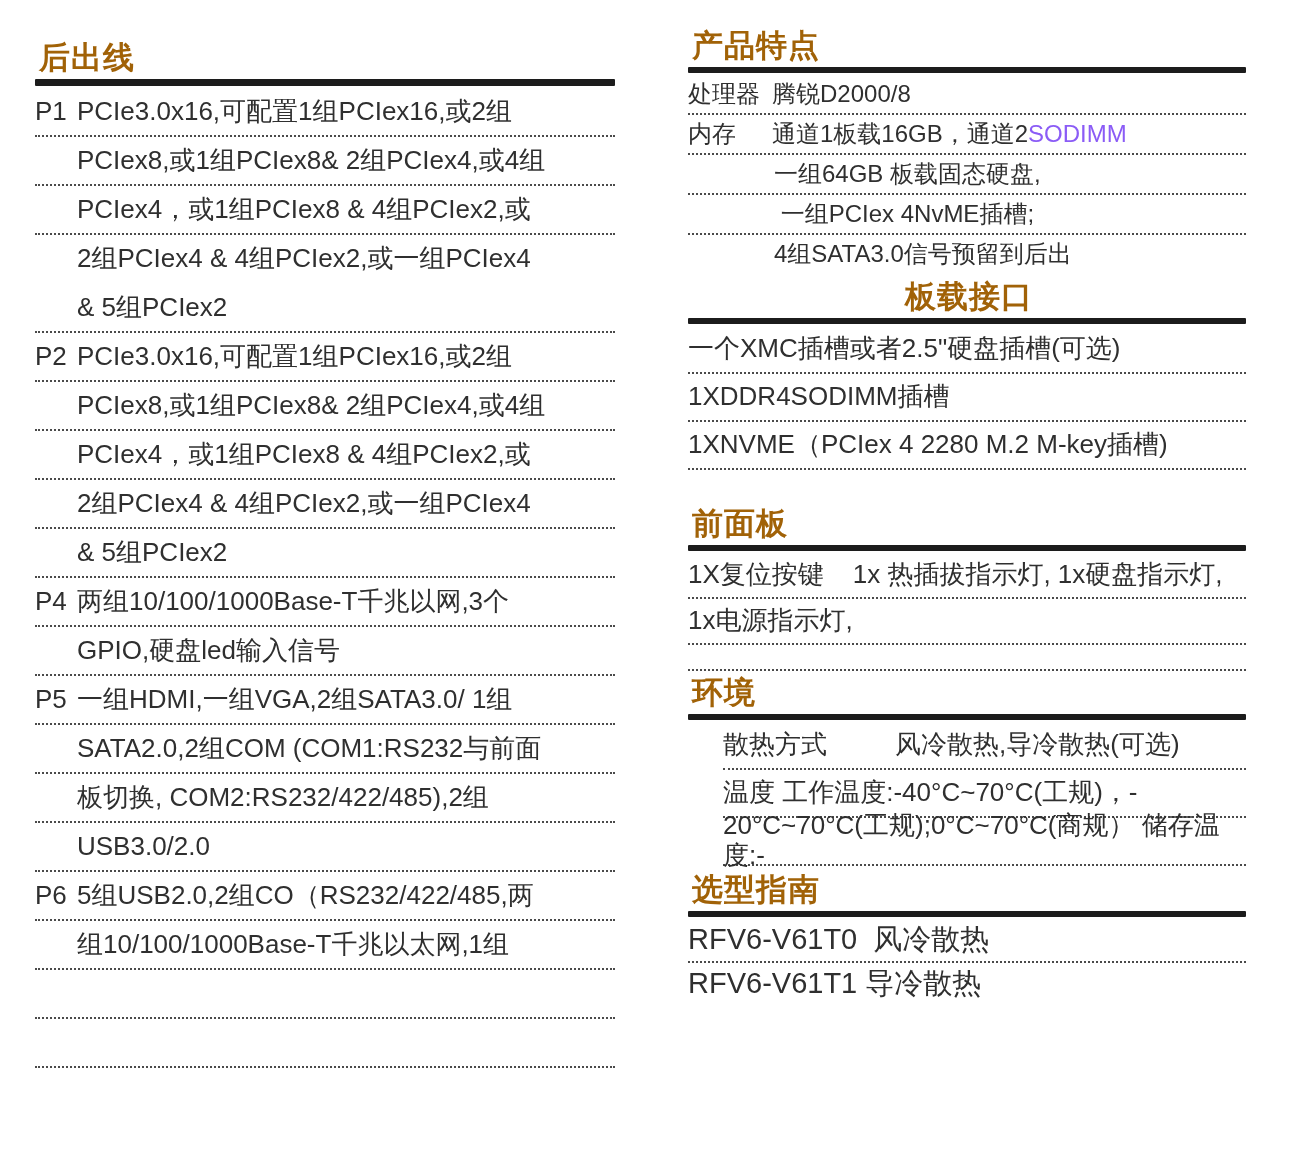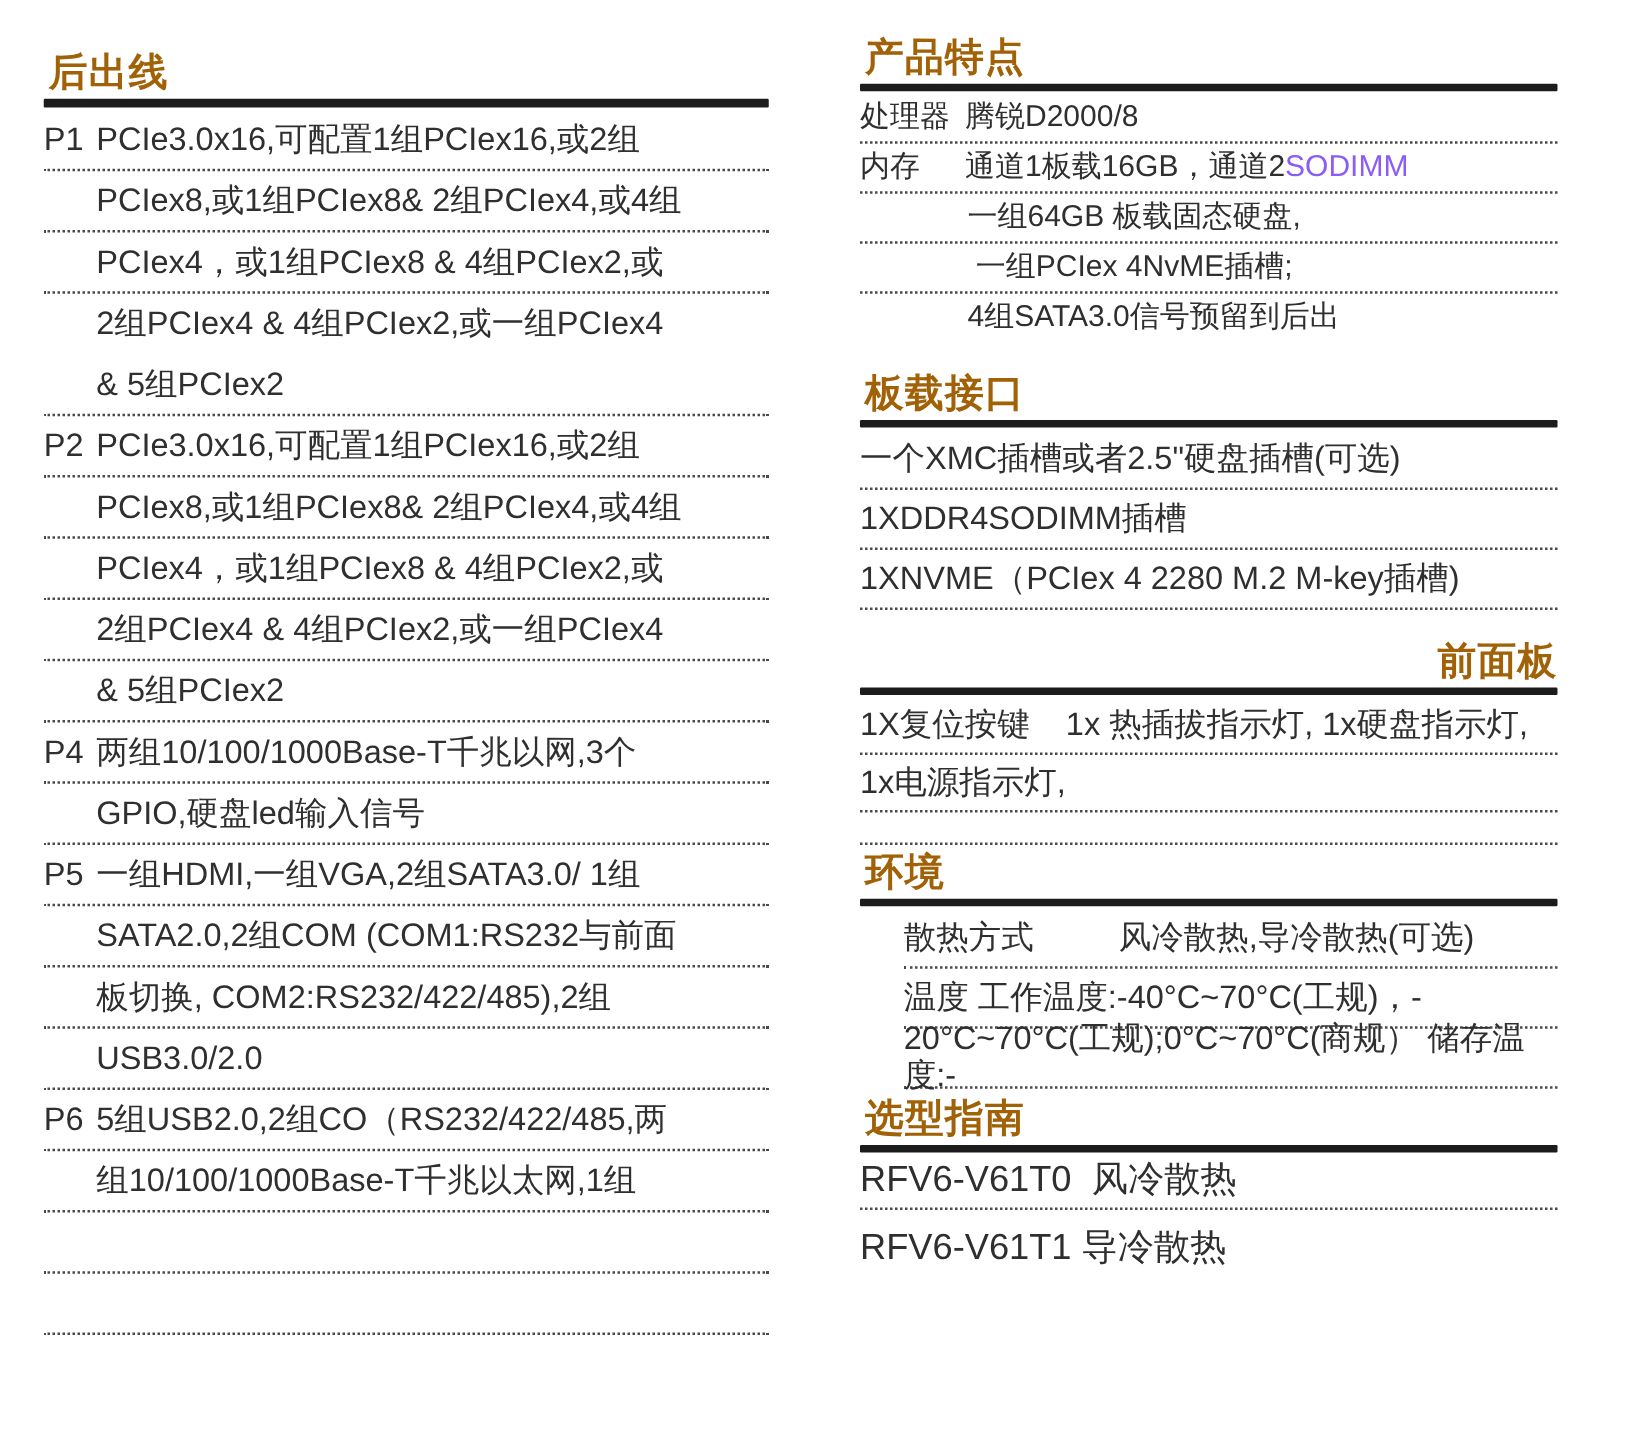--- a/index.html
+++ b/index.html
@@ -27,31 +27,31 @@
   .row-text{white-space:pre-wrap;}
   .row-gray{color:#8b5cf6;white-space:pre-wrap;}
   
   .col-left .row{height:49px;}
   .col-left .row-label{width:42px;}
   .col-left .row.nolabel{padding-left:42px;}
   
   .sec-features .row{height:40px;font-size:24px;}
   .sec-features .row-label{width:84px;}
   .sec-features .row.indent{padding-left:86px;}
-  .sec-interfaces{margin-top:22px;}
+  .sec-interfaces{margin-top:4px;text-align:center;}
   .sec-interfaces .row{height:48px;font-size:26px;}
-  .sec-front{margin-top:23px;text-align:right;}
+  .sec-front{margin-top:36px;}
   .sec-front .row{height:46px;font-size:26px;}
   .sec-front .row.empty{height:26px;}
   .sec-env{margin-top:4px;}
   .sec-env .row{height:48px;font-size:26px;margin-left:35px;}
   .sec-env .row-label{width:172px;}
   .sec-guide{margin-top:6px;}
   .sec-guide .row{height:44px;font-size:29px;}
-  .sec-guide .row + .row{margin-top:10px;}
+  .sec-guide .row + .row{margin-top:0;}
 </style>
 </head>
 <body>
 
 <div class="page">
   <div class="col col-left">
     <h2 class="sec-title">后出线</h2>
     <div class="rule"></div>
     <div id="left-rows">
         <div class="row dotted"><span class="row-label">P1</span><span class="row-text">PCIe3.0x16,可配置1组PCIex16,或2组</span></div>

